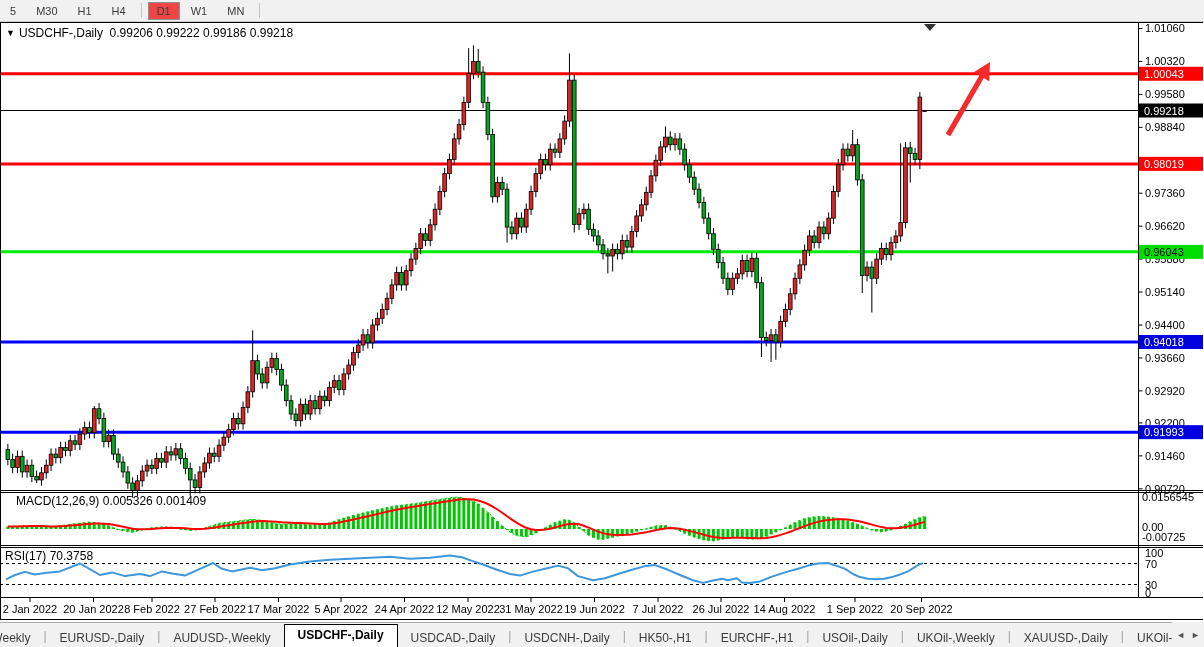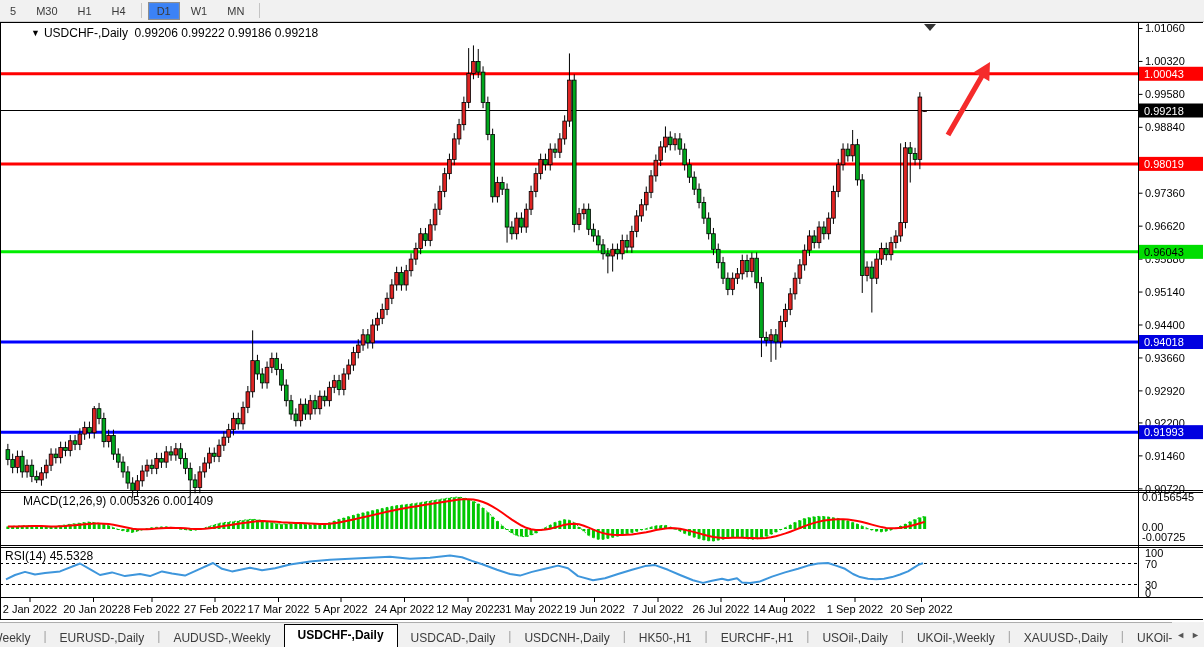--- a/index.html
+++ b/index.html
@@ -1,27 +1,27 @@
 <!DOCTYPE html>
 <html><head>
 <meta charset="utf-8">
 <style>
   html,body{margin:0;padding:0;width:1204px;height:647px;overflow:hidden;background:#fff;
     font-family:"Liberation Sans",sans-serif;-webkit-font-smoothing:none;}
   #toolbar{position:absolute;top:0;left:0;width:1204px;height:21px;background:#f1f1f1;
     border-bottom:1px solid #cfcfcf;display:flex;align-items:center;font-size:11px;color:#3a3a3a;}
   .tf-btn{padding:2px 8px;margin:0 1px;border:1px solid transparent;cursor:default;}
-  .tf-btn.active{background:#3b82f6;border:1px solid #8e8e8e;box-shadow:inset 0 0 1px #aaa;}
+  .tf-btn.active{background:#ef4444;border:1px solid #8e8e8e;box-shadow:inset 0 0 1px #aaa;}
   .tf-sep{width:1px;height:15px;background:#c4c4c4;margin:0 5px;}
   #chart-window{position:absolute;top:22px;left:0;width:1204px;height:599px;background:#fff;}
   #chart-svg{position:absolute;top:0;left:0;}
   .overlay-label{position:absolute;font-size:12px;color:#000;white-space:pre;}
-  #title-line{top:4px;left:6px;margin-left:25px;}
+  #title-line{top:4px;left:6px;}
   #title-line .tri{font-size:9px;vertical-align:1px;margin-right:4px;}
-  #macd-label{top:472px;left:23px;}
+  #macd-label{top:472px;left:16px;}
   #rsi-label{top:527px;left:5px;}
   #tabbar{position:absolute;top:622px;left:0;width:1204px;height:25px;background:#f1f1f1;
     border-top:1px solid #adadad;display:flex;align-items:flex-end;white-space:nowrap;overflow:hidden;justify-content:flex-end;}
   .tab{height:19px;line-height:19px;padding:0 13px;font-size:12px;color:#3c3c3c;cursor:default;}
   .tab.active{background:#fff;border:1px solid #000;border-bottom:1px solid #fff;font-weight:bold;
     color:#000;height:22px;line-height:21px;margin-bottom:0;}
   .tab-sep{align-self:center;color:#9f9f9f;font-size:12px;}
   #tab-arrows{position:absolute;right:0;top:622px;height:25px;display:flex;align-items:center;
     background:#f1f1f1;padding:0 4px;gap:6px;font-size:9px;color:#555;}
 </style>
@@ -713,21 +713,21 @@
       <text x="721" y="591" font-size="11" fill="#000" text-anchor="middle">26 Jul 2022</text>
       <line x1="784.5" y1="576" x2="784.5" y2="580" stroke="#000" stroke-width="1"></line>
       <text x="784.5" y="591" font-size="11" fill="#000" text-anchor="middle">14 Aug 2022</text>
       <line x1="855" y1="576" x2="855" y2="580" stroke="#000" stroke-width="1"></line>
       <text x="855" y="591" font-size="11" fill="#000" text-anchor="middle">1 Sep 2022</text>
       <line x1="921.5" y1="576" x2="921.5" y2="580" stroke="#000" stroke-width="1"></line>
       <text x="921.5" y="591" font-size="11" fill="#000" text-anchor="middle">20 Sep 2022</text>
     </svg>
   <div id="title-line" class="overlay-label"><span class="tri">▼</span><span>USDCHF-,Daily</span>&nbsp;&nbsp;<span>0.99206 0.99222 0.99186 0.99218</span></div>
   <div id="macd-label" class="overlay-label"><span>MACD(12,26,9)</span>&nbsp;<span>0.005326 0.001409</span></div>
-  <div id="rsi-label" class="overlay-label"><span>RSI(14)</span>&nbsp;<span>45.5328</span></div>
+  <div id="rsi-label" class="overlay-label"><span>RSI(17)</span>&nbsp;<span>70.3758</span></div>
 </div>
 
 <div id="tabbar">
     <div class="tab">USDX,Weekly</div>
     <span class="tab-sep">|</span>
     <div class="tab">EURUSD-,Daily</div>
     <span class="tab-sep">|</span>
     <div class="tab">AUDUSD-,Weekly</div>
     <div class="tab active">USDCHF-,Daily</div>
     <div class="tab">USDCAD-,Daily</div>

